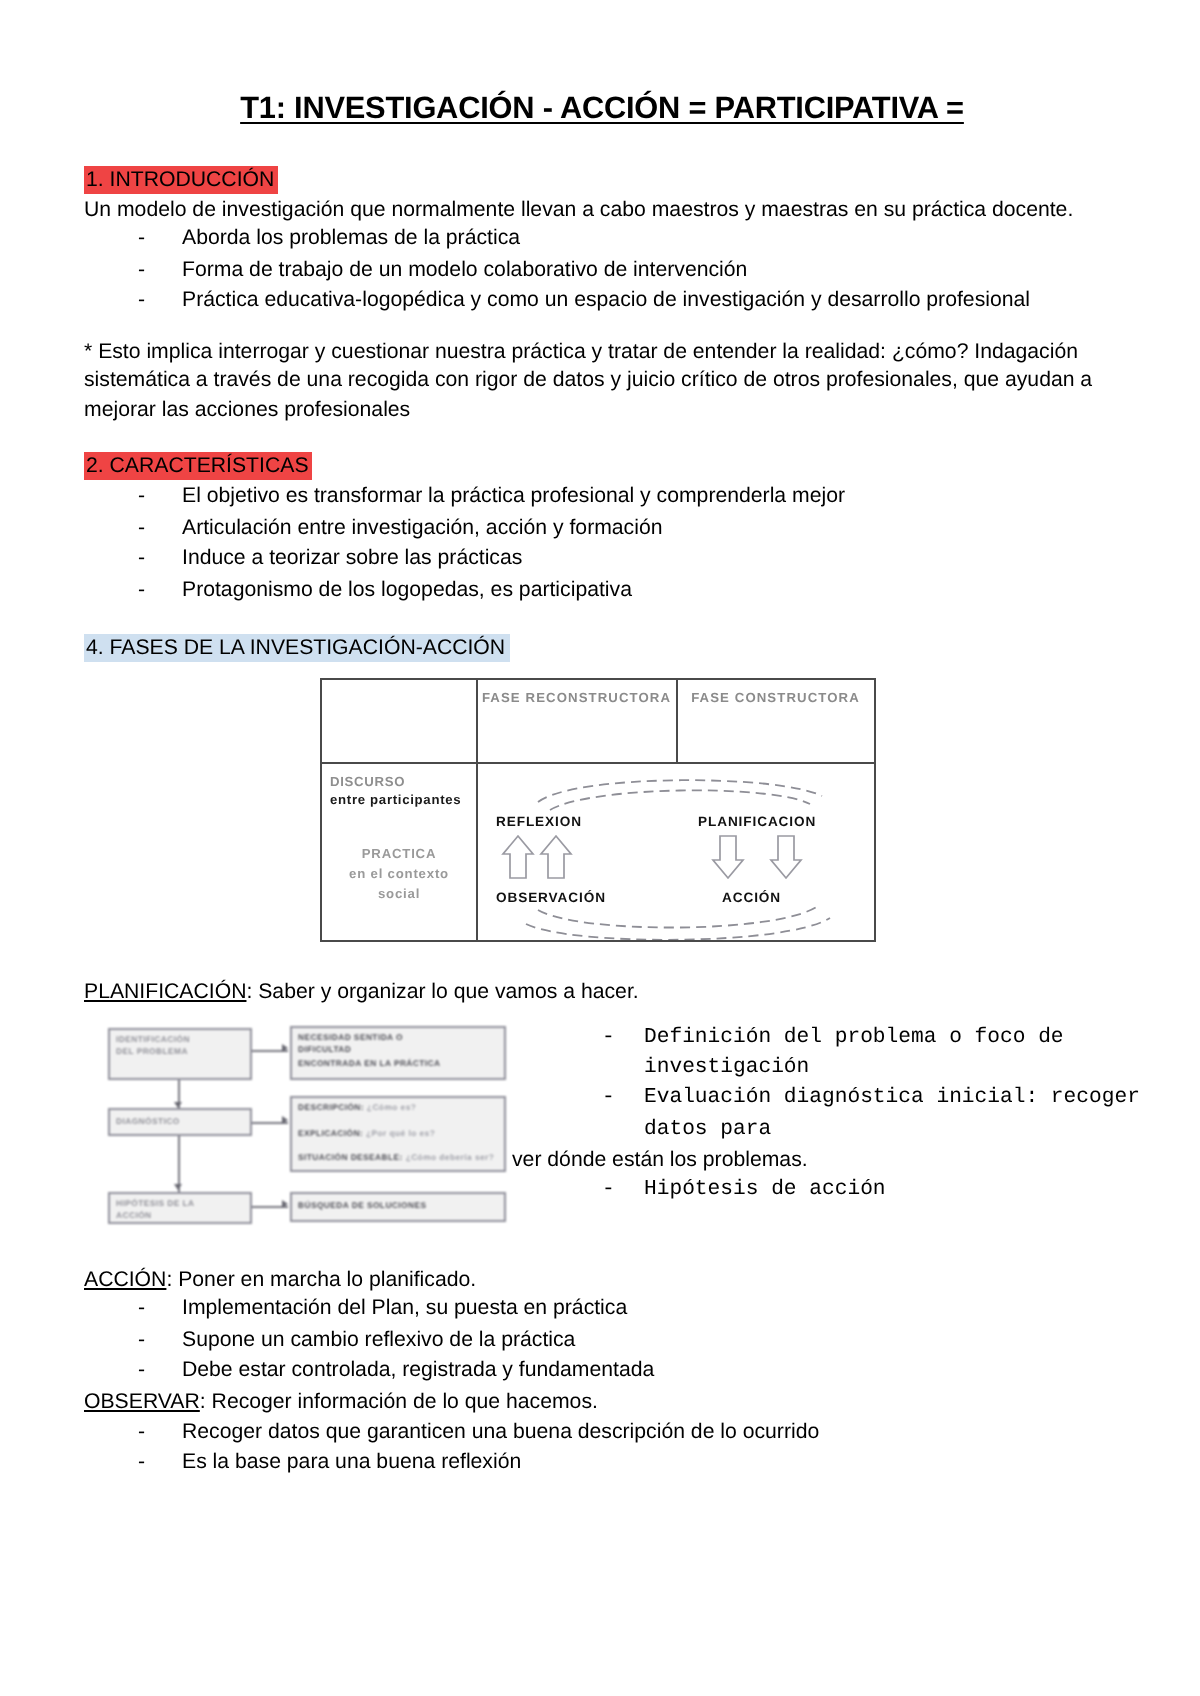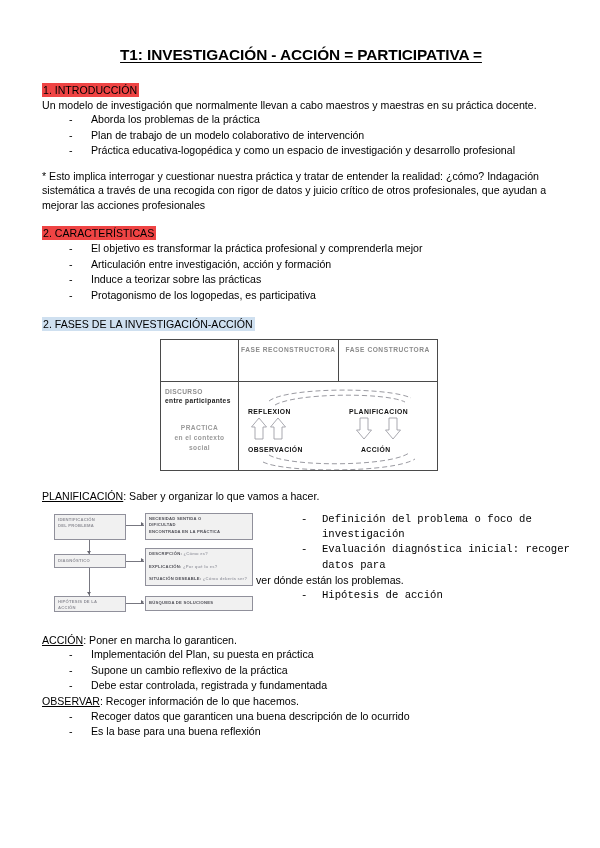--- a/index.html
+++ b/index.html
@@ -226,40 +226,40 @@
     <span>T1: INVESTIGACIÓN - ACCIÓN = PARTICIPATIVA =</span><br>
   </h1>
 
   <div class="spacer-lg"></div>
 
   <div class="sec-head"><span class="hl hl-pink">1. INTRODUCCIÓN</span></div>
   <p class="para">Un modelo de investigación que normalmente llevan a cabo maestros y maestras en su práctica docente.</p>
 
   <ul class="dash">
     <li>Aborda los problemas de la práctica</li>
-    <li>Plan de trabajo de un modelo colaborativo de intervención</li>
+    <li>Forma de trabajo de un modelo colaborativo de intervención</li>
     <li>Práctica educativa-logopédica y como un espacio de investigación y desarrollo profesional</li>
   </ul>
 
   <div class="spacer-sm"></div>
   <p class="para">* Esto implica interrogar y cuestionar nuestra práctica y tratar de entender la realidad: ¿cómo? Indagación sistemática a través de una recogida con rigor de datos y juicio crítico de otros profesionales, que ayudan a mejorar las acciones profesionales</p>
 
   <div class="spacer-md"></div>
 
   <div class="sec-head"><span class="hl hl-lav">2. CARACTERÍSTICAS</span></div>
   <ul class="dash">
     <li>El objetivo es transformar la práctica profesional y comprenderla mejor</li>
     <li>Articulación entre investigación, acción y formación</li>
     <li>Induce a teorizar sobre las prácticas</li>
     <li>Protagonismo de los logopedas, es participativa</li>
   </ul>
 
   <div class="spacer-md"></div>
 
-  <div class="sec-head"><span class="hl hl-blue">2. FASES DE LA INVESTIGACIÓN-ACCIÓN</span></div>
+  <div class="sec-head"><span class="hl hl-blue">4. FASES DE LA INVESTIGACIÓN-ACCIÓN</span></div>
 
   <div class="diag1-wrap">
     <div class="diag1">
 
       <div class="d1-row d1-row-top">
         <div class="d1-left"></div>
         <div class="d1-mid">
           <div class="fase-label">
             <span>FASE RECONSTRUCTORA</span>
           </div>
@@ -384,21 +384,21 @@
       </ul>
       <div class="d2-cont">ver dónde están los problemas.</div>
       <ul class="dash">
         <li>Hipótesis de acción</li>
       </ul>
     </div>
   </div>
 
   <div class="spacer-md"></div>
 
-  <p class="sub-head"><u>ACCIÓN</u><span>: Poner en marcha lo garanticen.</span></p>
+  <p class="sub-head"><u>ACCIÓN</u><span>: Poner en marcha lo planificado.</span></p>
   <ul class="dash">
     <li>Implementación del Plan, su puesta en práctica</li>
     <li>Supone un cambio reflexivo de la práctica</li>
     <li>Debe estar controlada, registrada y fundamentada</li>
   </ul>
 
   <p class="sub-head"><u>OBSERVAR</u><span>: Recoger información de lo que hacemos.</span></p>
   <ul class="dash">
     <li>Recoger datos que garanticen una buena descripción de lo ocurrido</li>
     <li>Es la base para una buena reflexión</li>

